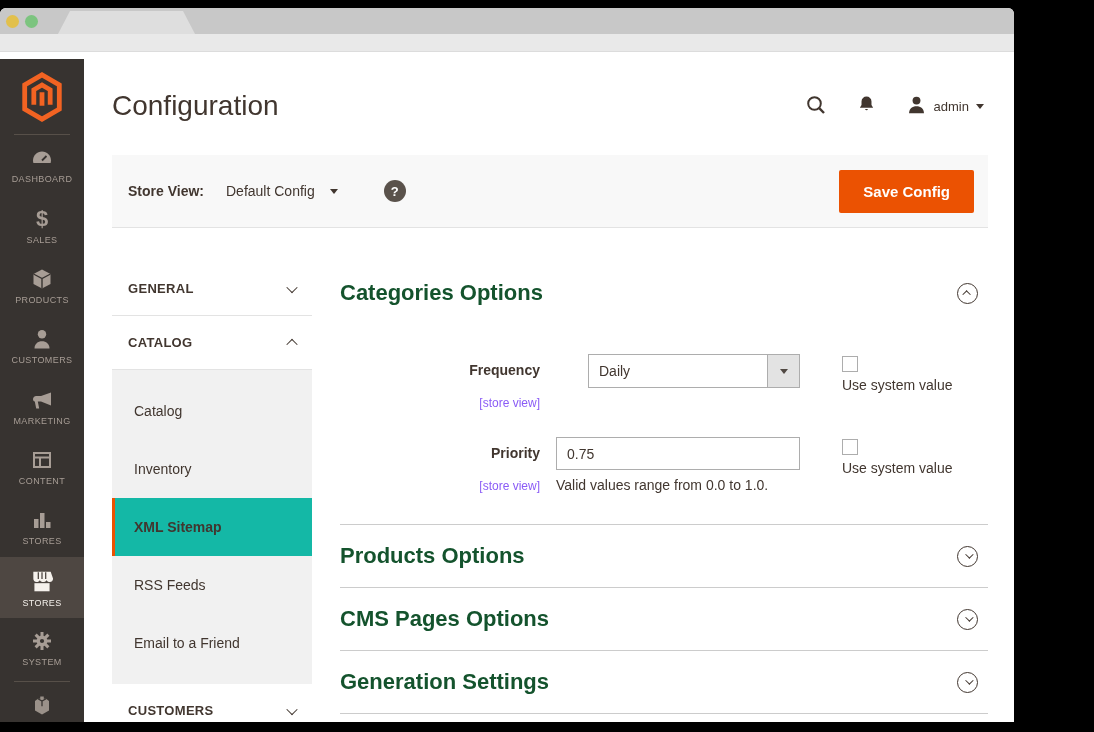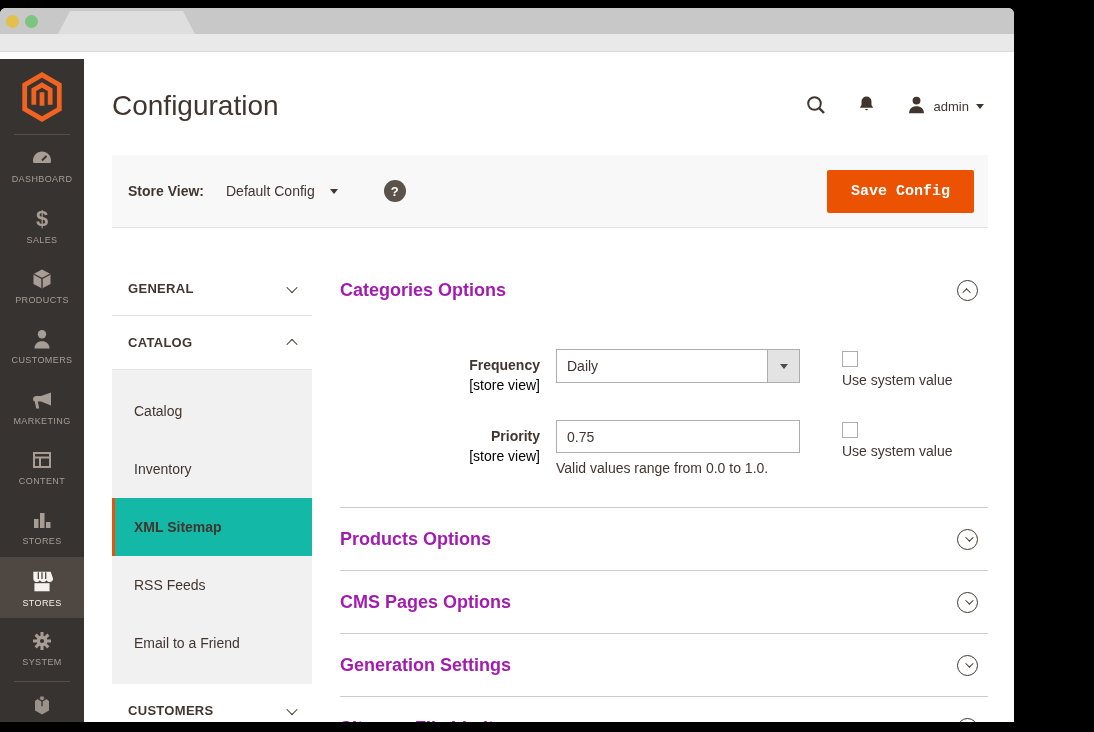--- a/index.html
+++ b/index.html
@@ -47,21 +47,21 @@
 
   .scope-bar { margin-left:28px; width:876px; height:73px; background:#f8f8f8;
     border-bottom:1px solid #e3e3e3; display:flex; align-items:center; position:relative; }
   .scope-label { margin-left:16px; font-size:14px; font-weight:bold; }
   .scope-select { margin-left:22px; display:flex; align-items:center; gap:15px; cursor:pointer; }
   .scope-value { font-size:14px; }
   .help-badge { margin-left:46px; width:22px; height:22px; border-radius:50%; background:#5a524b;
     color:#fff; font-size:13px; font-weight:bold; display:flex; align-items:center; justify-content:center; cursor:pointer; }
   .save-btn { position:absolute; right:14px; top:15px; height:43px; padding:0 24px; background:#eb5202;
     color:#fff; font-size:15px; font-weight:bold; border:none; border-radius:2px;
-    font-family:Liberation Mono, monospace; cursor:pointer; }
+    font-family:Liberation Sans, sans-serif; cursor:pointer; }
 
   .body-row { display:flex; margin-left:28px; width:876px; }
 
   
   .config-nav { width:200px; margin-top:34px; flex:none; }
   .nav-group { height:54px; display:flex; align-items:center; justify-content:space-between;
     padding:0 16px; border-bottom:1px solid #e3e3e3; background:#fff; cursor:pointer; }
   .nav-group .g-lbl { font-size:13px; font-weight:bold; letter-spacing:0.3px; }
   .nav-children { background:#f1f1f1; padding:12px 0; }
   .nav-child { height:58px; display:flex; align-items:center; padding-left:22px; font-size:14px;
@@ -70,33 +70,33 @@
 
   .chev { display:inline-block; width:8px; height:8px; border-right:1.6px solid #41362f;
     border-bottom:1.6px solid #41362f; }
   .chev.down { transform:rotate(45deg) translate(-1px,-1px); }
   .chev.up { transform:rotate(-135deg) translate(-1px,-1px); }
 
   
   .sections { flex:1; margin-left:28px; margin-top:34px; }
   .section-expanded { padding:18px 10px 31px 0; }
   .sec-head { display:flex; align-items:center; justify-content:space-between; margin-bottom:48px; cursor:pointer; }
-  .sec-title { font-size:18px; font-weight:bold; color:#a21caf; }
+  .sec-title { font-size:22px; font-weight:bold; color:#14532d; }
   .circle-chev { width:21px; height:21px; border:1px solid #41362f; border-radius:50%; flex:none;
     display:flex; align-items:center; justify-content:center; cursor:pointer; }
   .circle-chev .chev { width:6px; height:6px; border-width:1.4px; }
   .circle-chev .chev.down { transform:rotate(45deg) translateY(-2px); }
   .circle-chev .chev.up { transform:rotate(-135deg) translateY(-2px); }
 
   .form-row { display:flex; margin-bottom:27px; }
   .flabel { width:200px; flex:none; text-align:right; padding-top:8px; }
   .flabel-main { font-size:14px; font-weight:bold; line-height:16px; }
-  .flabel-scope { font-size:14px; color:#000000; margin-top:4px; }
+  .flabel-scope { font-size:12px; color:#8b5cf6; margin-top:18px; }
   .fcontrol { margin-left:16px; width:244px; flex:none; }
-  .select { display:flex; height:34px; border:1px solid #adadad; background:#fff; cursor:pointer; }
+  .select { display:flex; height:34px; border:1px solid #adadad; background:#fff; cursor:pointer;margin-left:32px; }
   .select-value { flex:1; font-size:14px; display:flex; align-items:center; padding-left:10px; }
   .select-btn { width:32px; background:#e3e3e3; border-left:1px solid #adadad;
     display:flex; align-items:center; justify-content:center; }
   .select-btn .caret-down { border-top-color:#514943; }
   .text-input { width:244px; height:33px; border:1px solid #adadad; padding:0 10px; font-size:14px;
     color:#41362f; font-family:"Liberation Sans", sans-serif; background:#fff; }
   .note { font-size:14px; margin-top:7px; color:#41362f; }
   .fsys { margin-left:42px; padding-top:2px; }
   .checkbox { width:16px; height:16px; border:1px solid #adadad; background:#fff; display:block; cursor:pointer; }
   .fsys-lbl { font-size:14px; margin-top:5px; }

